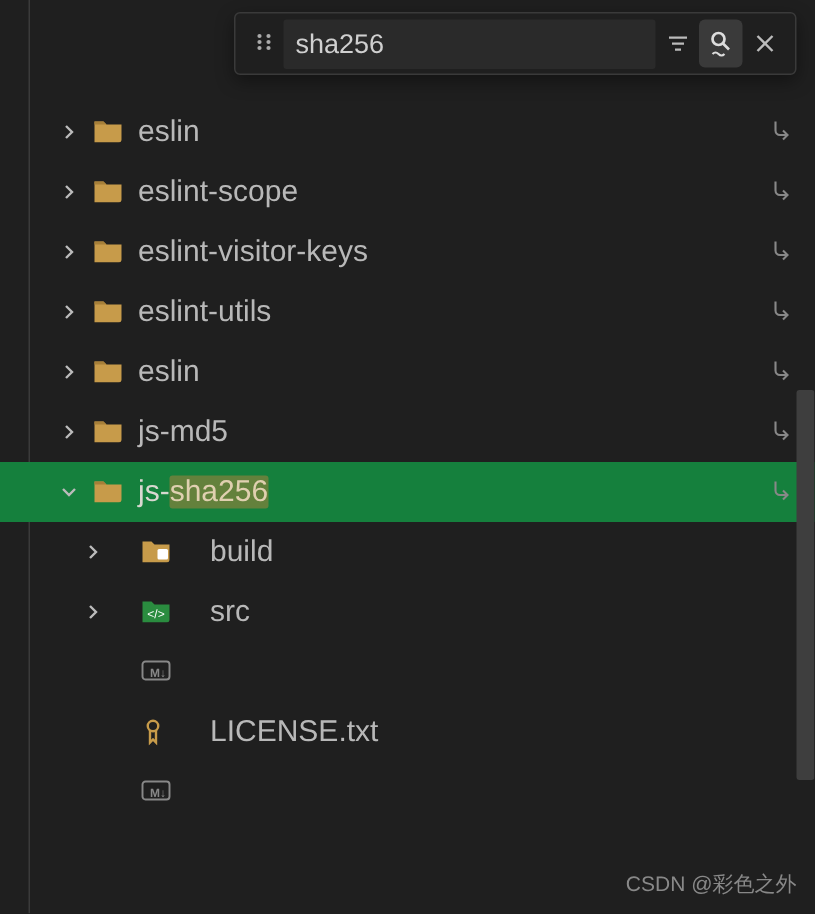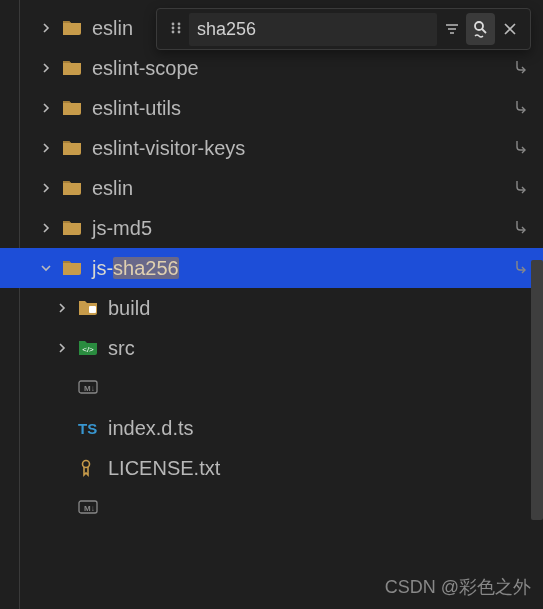--- a/index.html
+++ b/index.html
@@ -2,55 +2,55 @@
 <html><head>
   <meta charset="utf-8">
   <style>
     * { margin: 0; padding: 0; box-sizing: border-box; }
     body {
       width: 543px; height: 609px;
       background: #1f1f1f; color: #bcbcbc;
       font-family: "Segoe UI", sans-serif; font-size: 18px;
       overflow: hidden; position: relative;
     }
-    .tree { padding-top: 8px; }
+    .tree { padding-top: 20px; margin-top: 48px; }
     .row {
       display: flex; align-items: center; height: 40px;
       padding-left: 36px; cursor: pointer; position: relative;
     }
-    .row.active { background: #1d4ed8; }
+    .row.active { background: #15803d; }
     .chev {
       width: 20px; display: inline-flex; align-items: center;
       justify-content: center; color: #bcbcbc; margin-right: 6px;
     }
     .chev.placeholder { visibility: hidden; }
     .icon { width: 22px; display: inline-flex; align-items: center; justify-content: center; margin-right: 8px; }
     .label { color: #b8b8b8; font-size: 20px; }
     .row.active .label { color: #d8d8d0; }
     .label .hl { background: rgba(180,130,60,0.5); color: #e0d0b0; border-radius: 2px; }
     .short { position: absolute; right: 14px; color: #888; }
-    .nested .row { padding-left: 52px; }
+    .nested .row { padding-left: 52px; gap: 16px; }
     .guide { position: absolute; left: 19px; top: 0; bottom: 0; width: 1px; background: #3a3a3a; }
     
     .search {
       position: absolute; top: 8px; left: 156px; right: 12px; height: 42px;
       background: #1f1f1f; border: 1px solid #3a3a3a; border-radius: 4px;
       display: flex; align-items: center; padding: 0 6px;
       box-shadow: 0 4px 12px rgba(0,0,0,0.4);
     }
     .search .drag { color: #999; margin: 0 6px; cursor: grab; }
     .search input {
       flex: 1; background: #2a2a2a; border: none; color: #d0d0d0;
       font-size: 18px; padding: 6px 8px; border-radius: 2px; outline: none;
       font-family: inherit;
     }
     .search .sbtn { width: 32px; height: 32px; display: inline-flex; align-items: center; justify-content: center; color: #bbb; cursor: pointer; border-radius: 4px; }
     .search .find { background: #3a3a3a; }
     .scrollbar { position: absolute; right: 0; top: 260px; width: 12px; height: 260px; background: #3e3e3e; border-radius: 2px; }
-    .watermark { position: absolute; right: 12px; bottom: 10px; color: #888; font-size: 18px; }
+    .watermark { position: absolute; right: 12px; bottom: 10px; color: #888; font-size: 14px; }
   </style>
 </head>
 <body>
 
 <div class="guide"></div>
 <div class="tree" id="tree">
     <div class="row">
       <span class="chev">
         <svg width="14" height="14" viewBox="0 0 14 14" fill="none" stroke="#bbb" stroke-width="1.6">
           <path d="M5 3l4 4-4 4"></path>
@@ -97,41 +97,41 @@
         </svg>
       </span>
       <span class="icon">
         <svg width="22" height="18" viewBox="0 0 22 18">
           <svg width="20" height="16" viewBox="0 0 20 16">
             <path fill="#c79b4a" d="M1 2h6l2 2h10v10a2 2 0 0 1-2 2H1z"></path>
             <path fill="#a67f38" d="M1 2h6l2 2H1z"></path>
           </svg>
         </svg>
       </span>
+      <span class="label">eslint-visitor-keys</span>
+      <span class="short"><svg width="16" height="16" viewBox="0 0 16 16" fill="none" stroke="#888" stroke-width="1.4">
+          <path d="M4 3v6a3 3 0 0 0 3 3h5"></path>
+          <path d="M9 9l3 3-3 3"></path>
+        </svg></span>
+    </div>
+    <div class="row">
+      <span class="chev">
+        <svg width="14" height="14" viewBox="0 0 14 14" fill="none" stroke="#bbb" stroke-width="1.6">
+          <path d="M5 3l4 4-4 4"></path>
+        </svg>
+      </span>
+      <span class="icon">
+        <svg width="22" height="18" viewBox="0 0 22 18">
+          <svg width="20" height="16" viewBox="0 0 20 16">
+            <path fill="#c79b4a" d="M1 2h6l2 2h10v10a2 2 0 0 1-2 2H1z"></path>
+            <path fill="#a67f38" d="M1 2h6l2 2H1z"></path>
+          </svg>
+        </svg>
+      </span>
       <span class="label">eslint-utils</span>
-      <span class="short"><svg width="16" height="16" viewBox="0 0 16 16" fill="none" stroke="#888" stroke-width="1.4">
-          <path d="M4 3v6a3 3 0 0 0 3 3h5"></path>
-          <path d="M9 9l3 3-3 3"></path>
-        </svg></span>
-    </div>
-    <div class="row">
-      <span class="chev">
-        <svg width="14" height="14" viewBox="0 0 14 14" fill="none" stroke="#bbb" stroke-width="1.6">
-          <path d="M5 3l4 4-4 4"></path>
-        </svg>
-      </span>
-      <span class="icon">
-        <svg width="22" height="18" viewBox="0 0 22 18">
-          <svg width="20" height="16" viewBox="0 0 20 16">
-            <path fill="#c79b4a" d="M1 2h6l2 2h10v10a2 2 0 0 1-2 2H1z"></path>
-            <path fill="#a67f38" d="M1 2h6l2 2H1z"></path>
-          </svg>
-        </svg>
-      </span>
-      <span class="label">eslint-visitor-keys</span>
       <span class="short"><svg width="16" height="16" viewBox="0 0 16 16" fill="none" stroke="#888" stroke-width="1.4">
           <path d="M4 3v6a3 3 0 0 0 3 3h5"></path>
           <path d="M9 9l3 3-3 3"></path>
         </svg></span>
     </div>
     <div class="row">
       <span class="chev">
         <svg width="14" height="14" viewBox="0 0 14 14" fill="none" stroke="#bbb" stroke-width="1.6">
           <path d="M5 3l4 4-4 4"></path>
         </svg>
@@ -230,33 +230,20 @@
           </svg>
         </span>
         <span class="icon">
           <svg width="22" height="18" viewBox="0 0 22 18">
             <svg width="20" height="16" viewBox="0 0 20 16">
               <rect x="1" y="2" width="18" height="12" rx="2" fill="none" stroke="#888888" stroke-width="1.3"></rect>
               <text x="6" y="12" font-size="8" fill="#888888" font-weight="bold">M↓</text>
             </svg>
           </svg>
         </span>
-      </div>
-      <div class="row">
-        <span class="chev placeholder">
-          <svg width="14" height="14" viewBox="0 0 14 14" fill="none" stroke="#bbb" stroke-width="1.6">
-            <path d="M5 3l4 4-4 4"></path>
-          </svg>
-        </span>
-        <span class="icon">
-          <svg width="22" height="18" viewBox="0 0 22 18">
-            <text x="0" y="15" font-size="15" font-weight="bold" fill="#3896d0">TS</text>
-          </svg>
-        </span>
-        <span class="label">index.d.ts</span>
       </div>
       <div class="row">
         <span class="chev placeholder">
           <svg width="14" height="14" viewBox="0 0 14 14" fill="none" stroke="#bbb" stroke-width="1.6">
             <path d="M5 3l4 4-4 4"></path>
           </svg>
         </span>
         <span class="icon">
           <svg width="22" height="18" viewBox="0 0 22 18">
             <svg width="16" height="18" viewBox="0 0 16 18">

